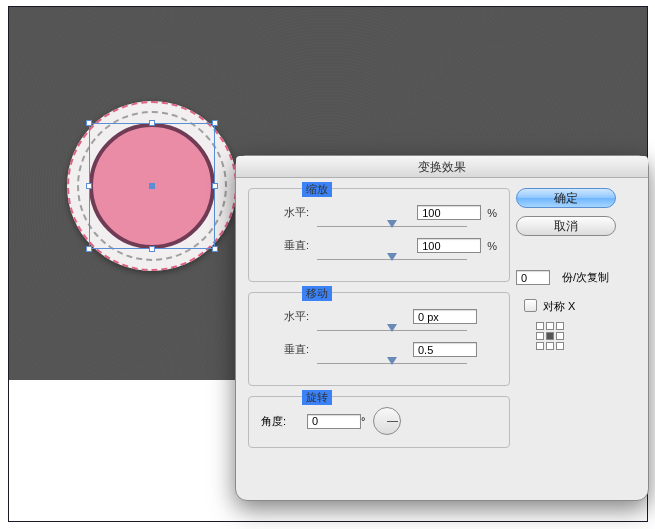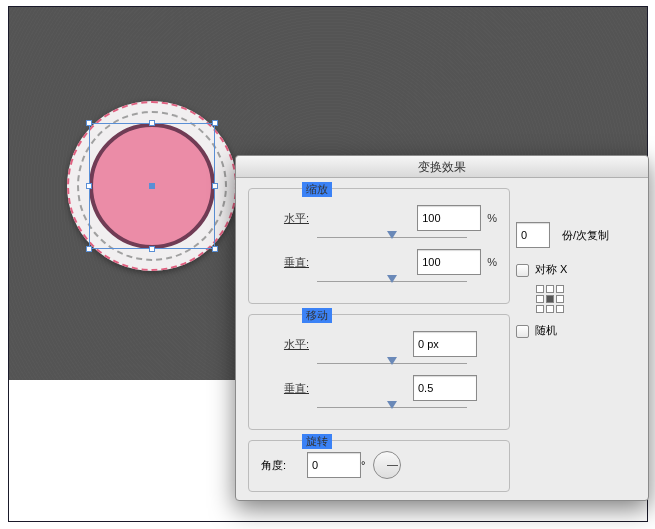--- a/index.html
+++ b/index.html
@@ -76,21 +76,21 @@
     position: absolute; left: calc(50% - 3px); top: calc(50% - 3px);
     width: 6px; height: 6px; background: #5a8fd6;
   }
   
   .dialog {
     position: absolute;
     left: 226px; top: 148px;
     width: 414px; height: 346px;
     background: #ececec;
     border: 1px solid #8a8a8a;
-    border-radius: 4px;
+    border-radius: 12px;
     box-shadow: 0 8px 24px rgba(0,0,0,0.5);
   }
   .titlebar {
     height: 22px;
     background: linear-gradient(#f6f6f6, #d9d9d9);
     border-bottom: 1px solid #b0b0b0;
     border-radius: 4px 4px 0 0;
     text-align: center;
     line-height: 22px;
     font-size: 12px;
@@ -118,24 +118,24 @@
     padding: 0 4px;
     font-size: 11px;
     color: #333;
     margin-left: 43px;
   }
   .row {
     display: flex;
     align-items: center;
     margin: 6px 0 2px 0;
   }
-  .row .lbl { width: 56px; text-align: right; padding-right: 8px; color: #333; text-decoration: underline; }
+  .row .lbl { width: 56px; text-align: right; padding-right: 8px; color: #333; }
   .row .unit { margin-left: 6px; color: #333; }
   .numbox {
-    width: 64px; height: 26px;
+    width: 64px; height: 15px;
     border: 1px solid #8a8a8a;
     background: #fff;
     font-size: 11px;
     padding: 1px 4px;
     box-shadow: inset 0 1px 1px rgba(0,0,0,0.15);
   }
   .slider {
     position: relative;
     height: 10px;
     margin: 0 0 4px 56px;
@@ -186,22 +186,22 @@
   }
   .btn.primary {
     background: linear-gradient(#cfe8ff, #8ec6ff 50%, #6eb6ff 51%, #a6d5ff);
     border-color: #5a8fd6;
   }
   .copies-row {
     display: flex; align-items: center;
     margin-top: 34px; margin-bottom: 14px;
   }
   .check-row {
-    display: flex; align-items: flex-end;
-    margin: 8px 0;
+    display: flex; align-items: flex-start;
+    margin: 8px 8px;
   }
   .checkbox {
     width: 13px; height: 13px;
     border: 1px solid #8a8a8a;
     border-radius: 2px;
     background: linear-gradient(#fff, #e8e8e8);
     margin-right: 6px;
   }
   .anchorgrid {
     width: 30px; height: 30px;
@@ -303,20 +303,22 @@
             <div class="angle-dial">
               <div class="circle"></div>
               <div class="hand"></div>
             </div>
           </div>
         </div>
 
       </div>
 
       <div class="right-col">
+        <div class="btn primary">确定</div>
+        <div class="btn">取消</div>
 
         <div class="copies-row">
           <input class="numbox" style="width: 34px;" value="0">
           <div style="margin-left:12px">份/次复制</div>
         </div>
 
         <div class="check-row">
           <div class="checkbox"></div>
           <span>对称 X</span>
         </div>
@@ -326,21 +328,17 @@
             <div class="d"></div>
             <div class="d"></div>
           <div class="d"></div>
             <div class="d sel"></div>
             <div class="d"></div>
           <div class="d"></div>
             <div class="d"></div>
             <div class="d"></div>
         </div>
 
-        <div class="check-row">
-          <div class="checkbox"></div>
-          <span>随机</span>
-        </div>
       </div>
 
     </div>
   </div>
 </div>
 
 </body></html>

